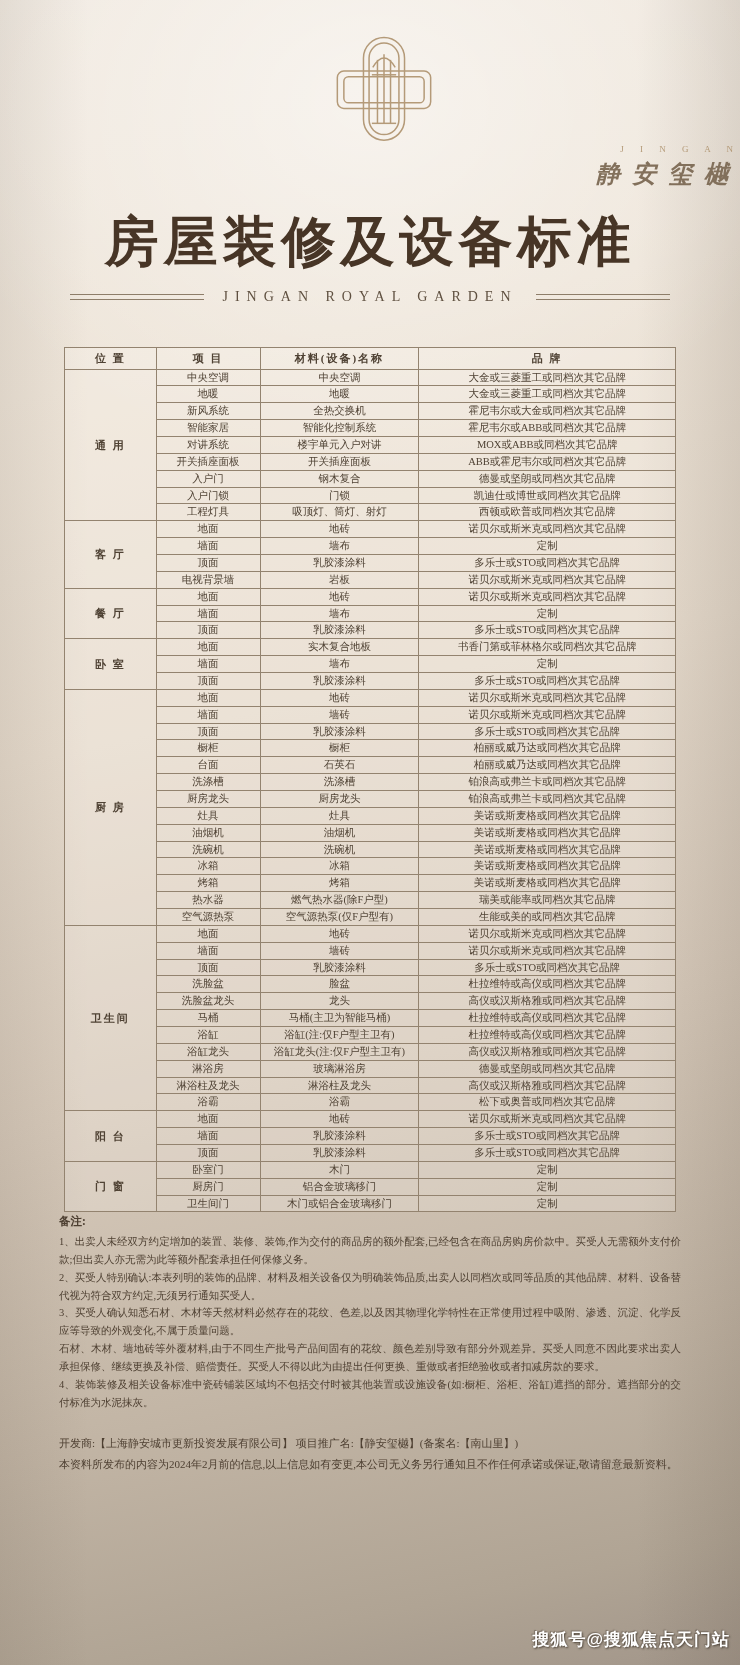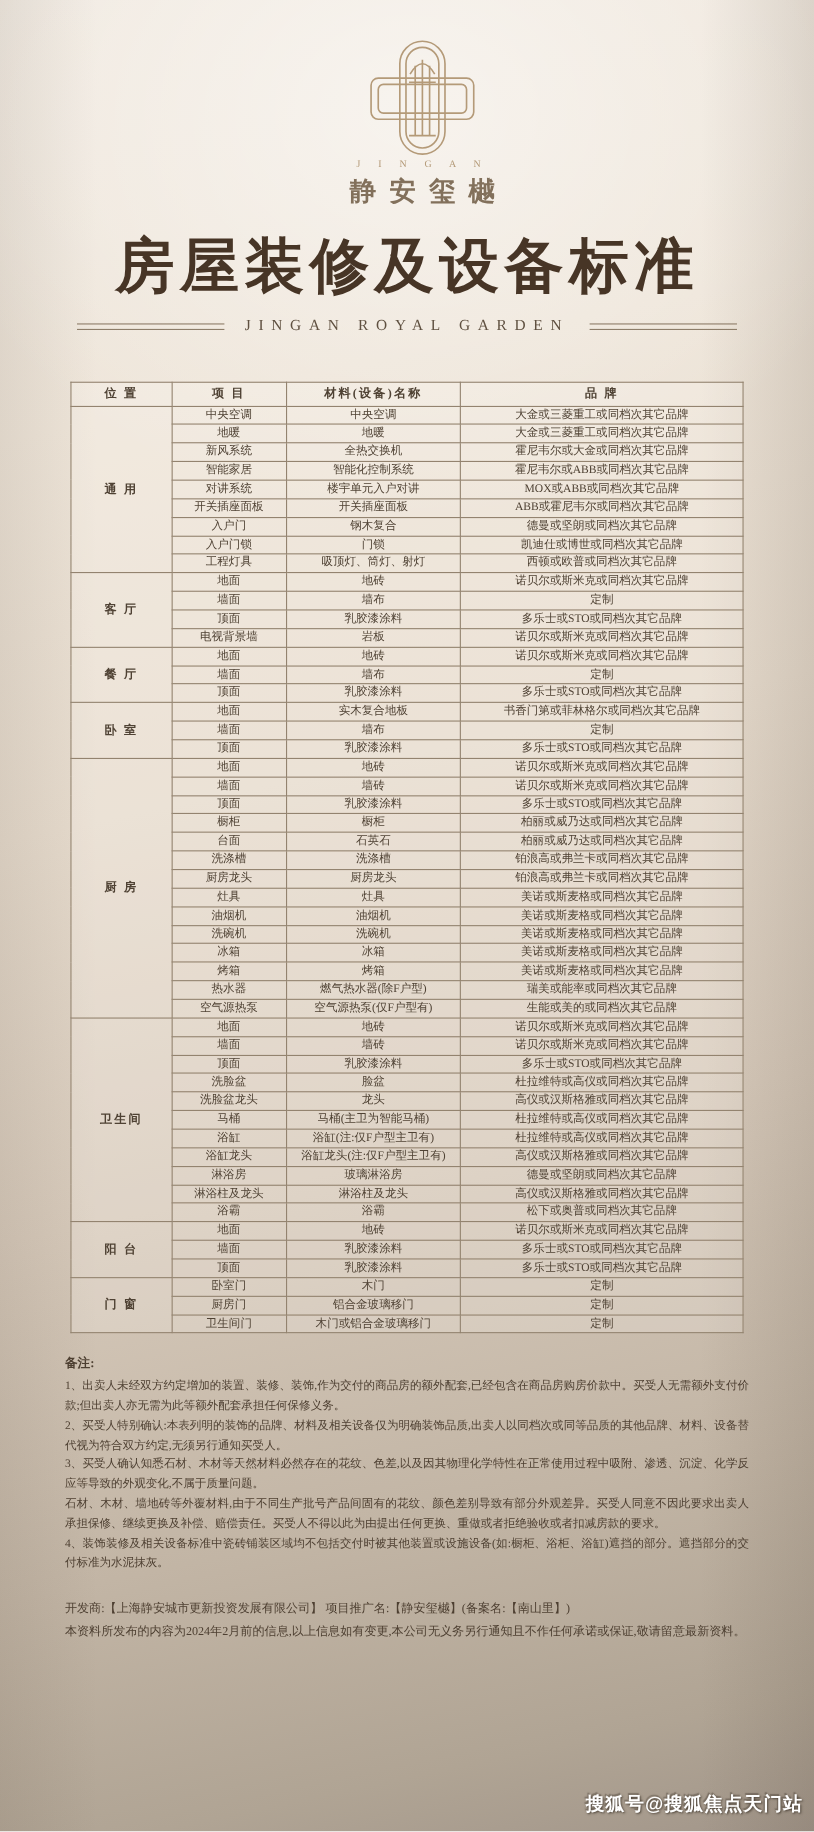--- a/index.html
+++ b/index.html
@@ -11,34 +11,34 @@
   }
   .page{
     position:relative;
     width:740px;height:1665px;
     background-image:
       radial-gradient(ellipse 620px 520px at 50% 6%, rgba(255,255,255,0.5), rgba(255,255,255,0) 72%),
       linear-gradient(90deg, rgba(80,66,52,0.10) 0%, rgba(80,66,52,0) 12%, rgba(80,66,52,0) 86%, rgba(80,66,52,0.14) 100%),
       linear-gradient(168deg, #f1eae1 0%, #eee5d9 22%, #e6dbcd 42%, #d6c9ba 62%, #c2b5a5 80%, #b0a494 93%, #a2968a 100%);
   }
   
-  .logo-block{padding-top:30px;text-align:center;padding-left:28px;}
+  .logo-block{padding-top:30px;text-align:right;padding-left:28px;}
   .logo-mark{display:block;margin:0 auto;}
   .logo-jingan{
     font-family:"Liberation Serif",serif;
     font-size:9px;letter-spacing:7px;color:#b49a78;margin-top:2px;
   }
   .logo-script{
     font-family:"DejaVu Serif","Liberation Serif",serif;
     font-style:italic;font-size:30px;color:#8d7355;
     margin-top:-10px;line-height:1.1;
   }
   .logo-cn{
     font-size:24px;letter-spacing:12px;color:#82705b;margin-top:4px;
-    text-indent:12px;font-weight:bold;
+    text-indent:12px;font-weight:bold;font-style:italic;
   }
   .logo-sub{font-size:8px;letter-spacing:3px;color:#b6a791;margin-top:4px;}
   
   .doc-title{
     text-align:center;
     font-size:54px;font-weight:bold;color:#473526;
     letter-spacing:5px;margin:16px 0 10px 0;
   }
   .subtitle-row{
     display:flex;align-items:center;
@@ -63,21 +63,21 @@
     border:1px solid #93836f;
     text-align:center;vertical-align:middle;
     padding:1px 3px;line-height:1.32;
   }
   table.standards th{font-weight:bold;font-size:11px;padding:3px 3px;letter-spacing:2px;}
   td.loc{font-weight:bold;letter-spacing:2px;width:15%;font-size:11px;}
   td.item{width:17%;}
   td.material{width:26%;}
   td.brand{width:42%;}
   
-  .notes{width:622px;margin:19px auto 0 auto;font-size:10.5px;line-height:1.7;color:#4d3f31;font-family:Liberation Serif, serif;}
+  .notes{width:622px;margin:0 auto 0 auto;font-size:10.5px;line-height:1.7;color:#4d3f31;font-family:Liberation Serif, serif;}
   .notes-title{font-weight:bold;font-size:11.5px;margin-bottom:1px;}
   .notes p{margin:0;text-align:justify;}
   
   .footer{width:622px;margin:22px auto 0 auto;font-size:11px;line-height:1.9;color:#4d3f31;}
   .footer p{margin:0;}
   
   .watermark{
     position:absolute;right:10px;bottom:14px;
     font-family:"Liberation Sans",sans-serif;
     font-size:17px;font-weight:bold;color:#ffffff;

